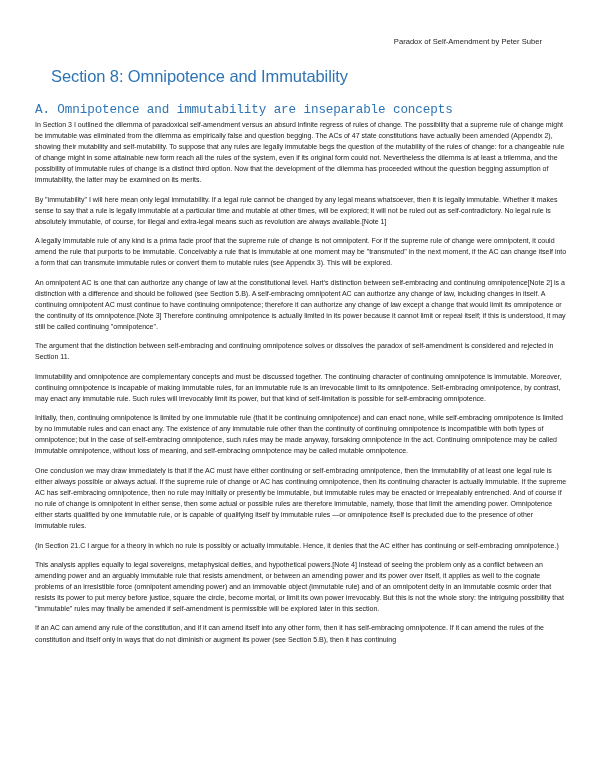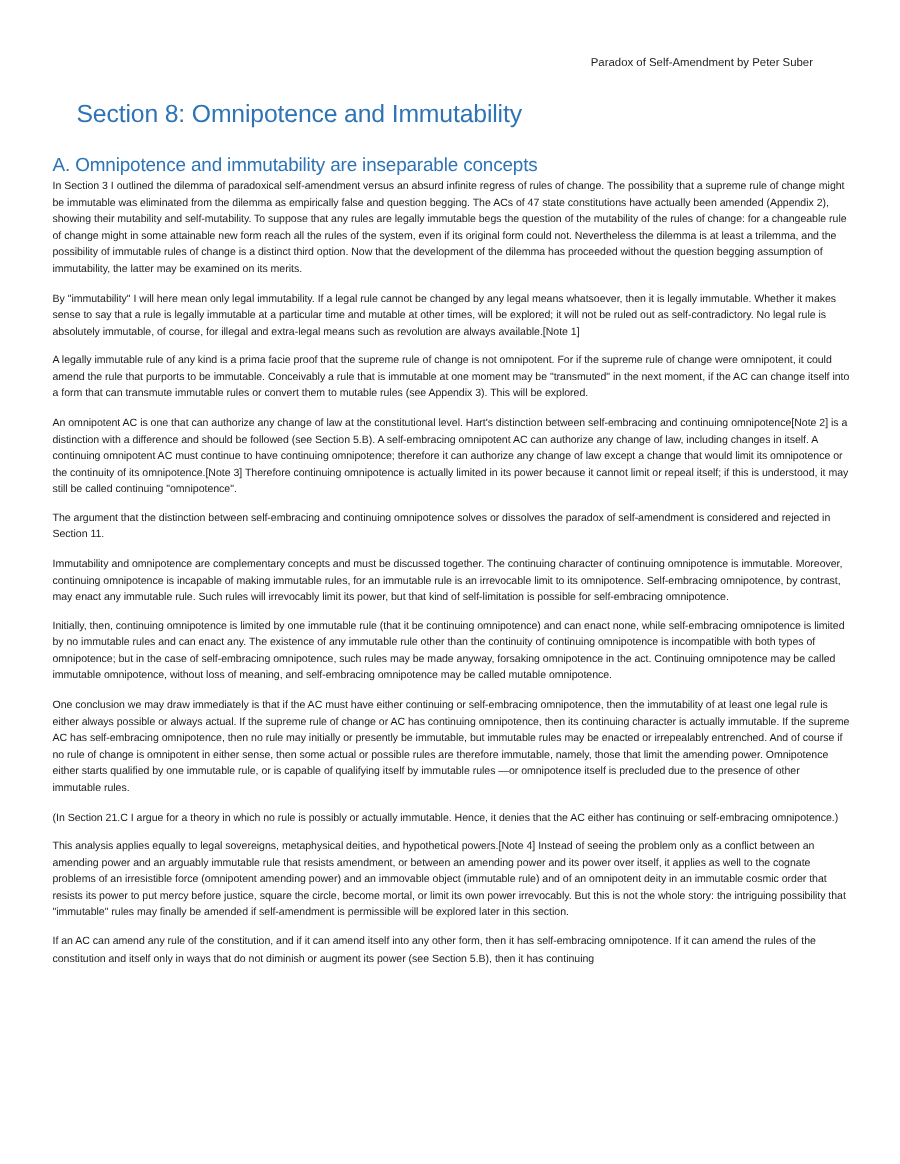--- a/index.html
+++ b/index.html
@@ -44,20 +44,21 @@
       color: #2e74b5;
       letter-spacing: -0.1px;
     }
     h2.subsection-title {
       margin: 3px 0 0 0;
       font-weight: normal;
       font-size: 12.6px;
       line-height: 16px;
       color: #2e74b5;
       letter-spacing: -0.1px;
+      font-family: Liberation Mono, monospace;
     }
     p.body-para {
       margin: 0 0 8.2px 0;
       font-size: 7.05px;
       line-height: 11.1px;
       color: #1a1a1a;
       letter-spacing: -0.02px;
     }
     p.body-para.first {
       margin-top: 1px;

